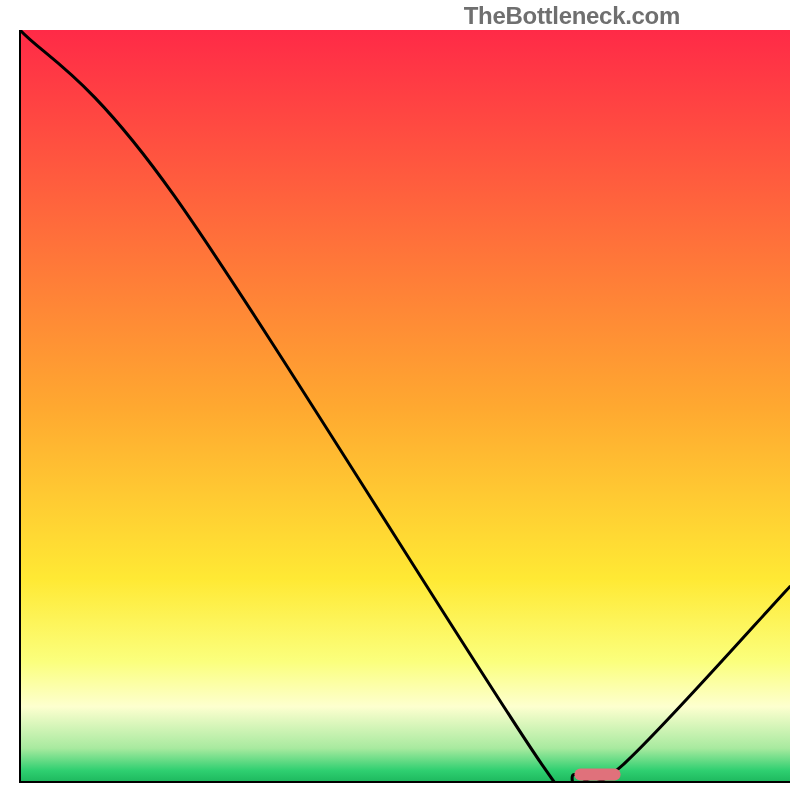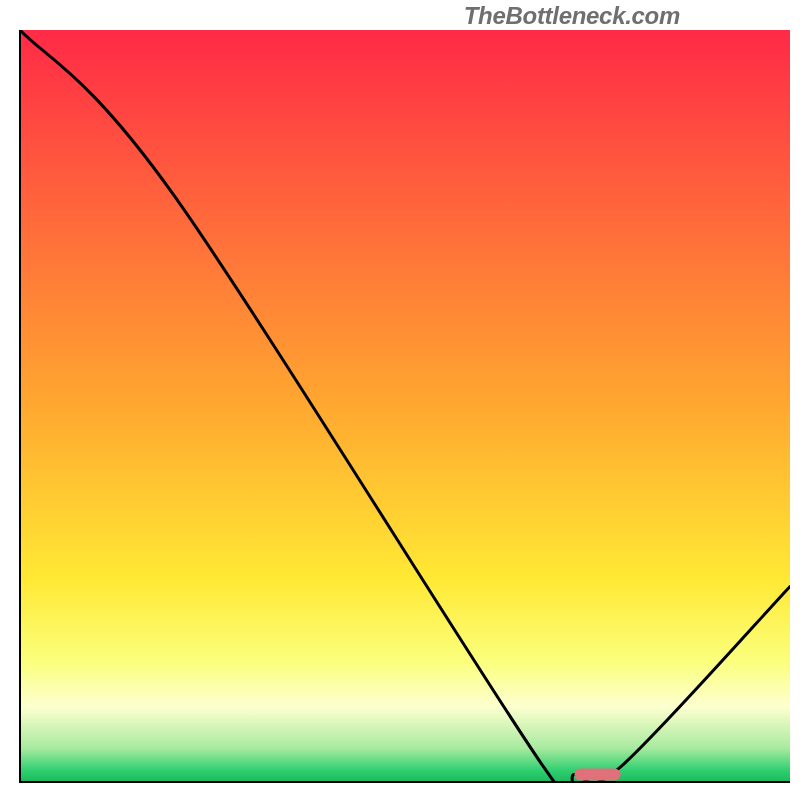--- a/index.html
+++ b/index.html
@@ -7,21 +7,20 @@
     padding: 0;
     width: 800px;
     height: 800px;
     background: #ffffff;
     overflow: hidden;
   }
   .chart-container {
     position: relative;
     width: 692px;
     height: 800px;
-    font-style: italic;
   }
   .watermark {
     position: absolute;
     top: 2px;
     right: 12px;
     font-family: Arial, Helvetica, sans-serif;
     font-size: 24px;
     font-weight: 600;
     color: #6f6f6f;
     letter-spacing: -0.3px;

